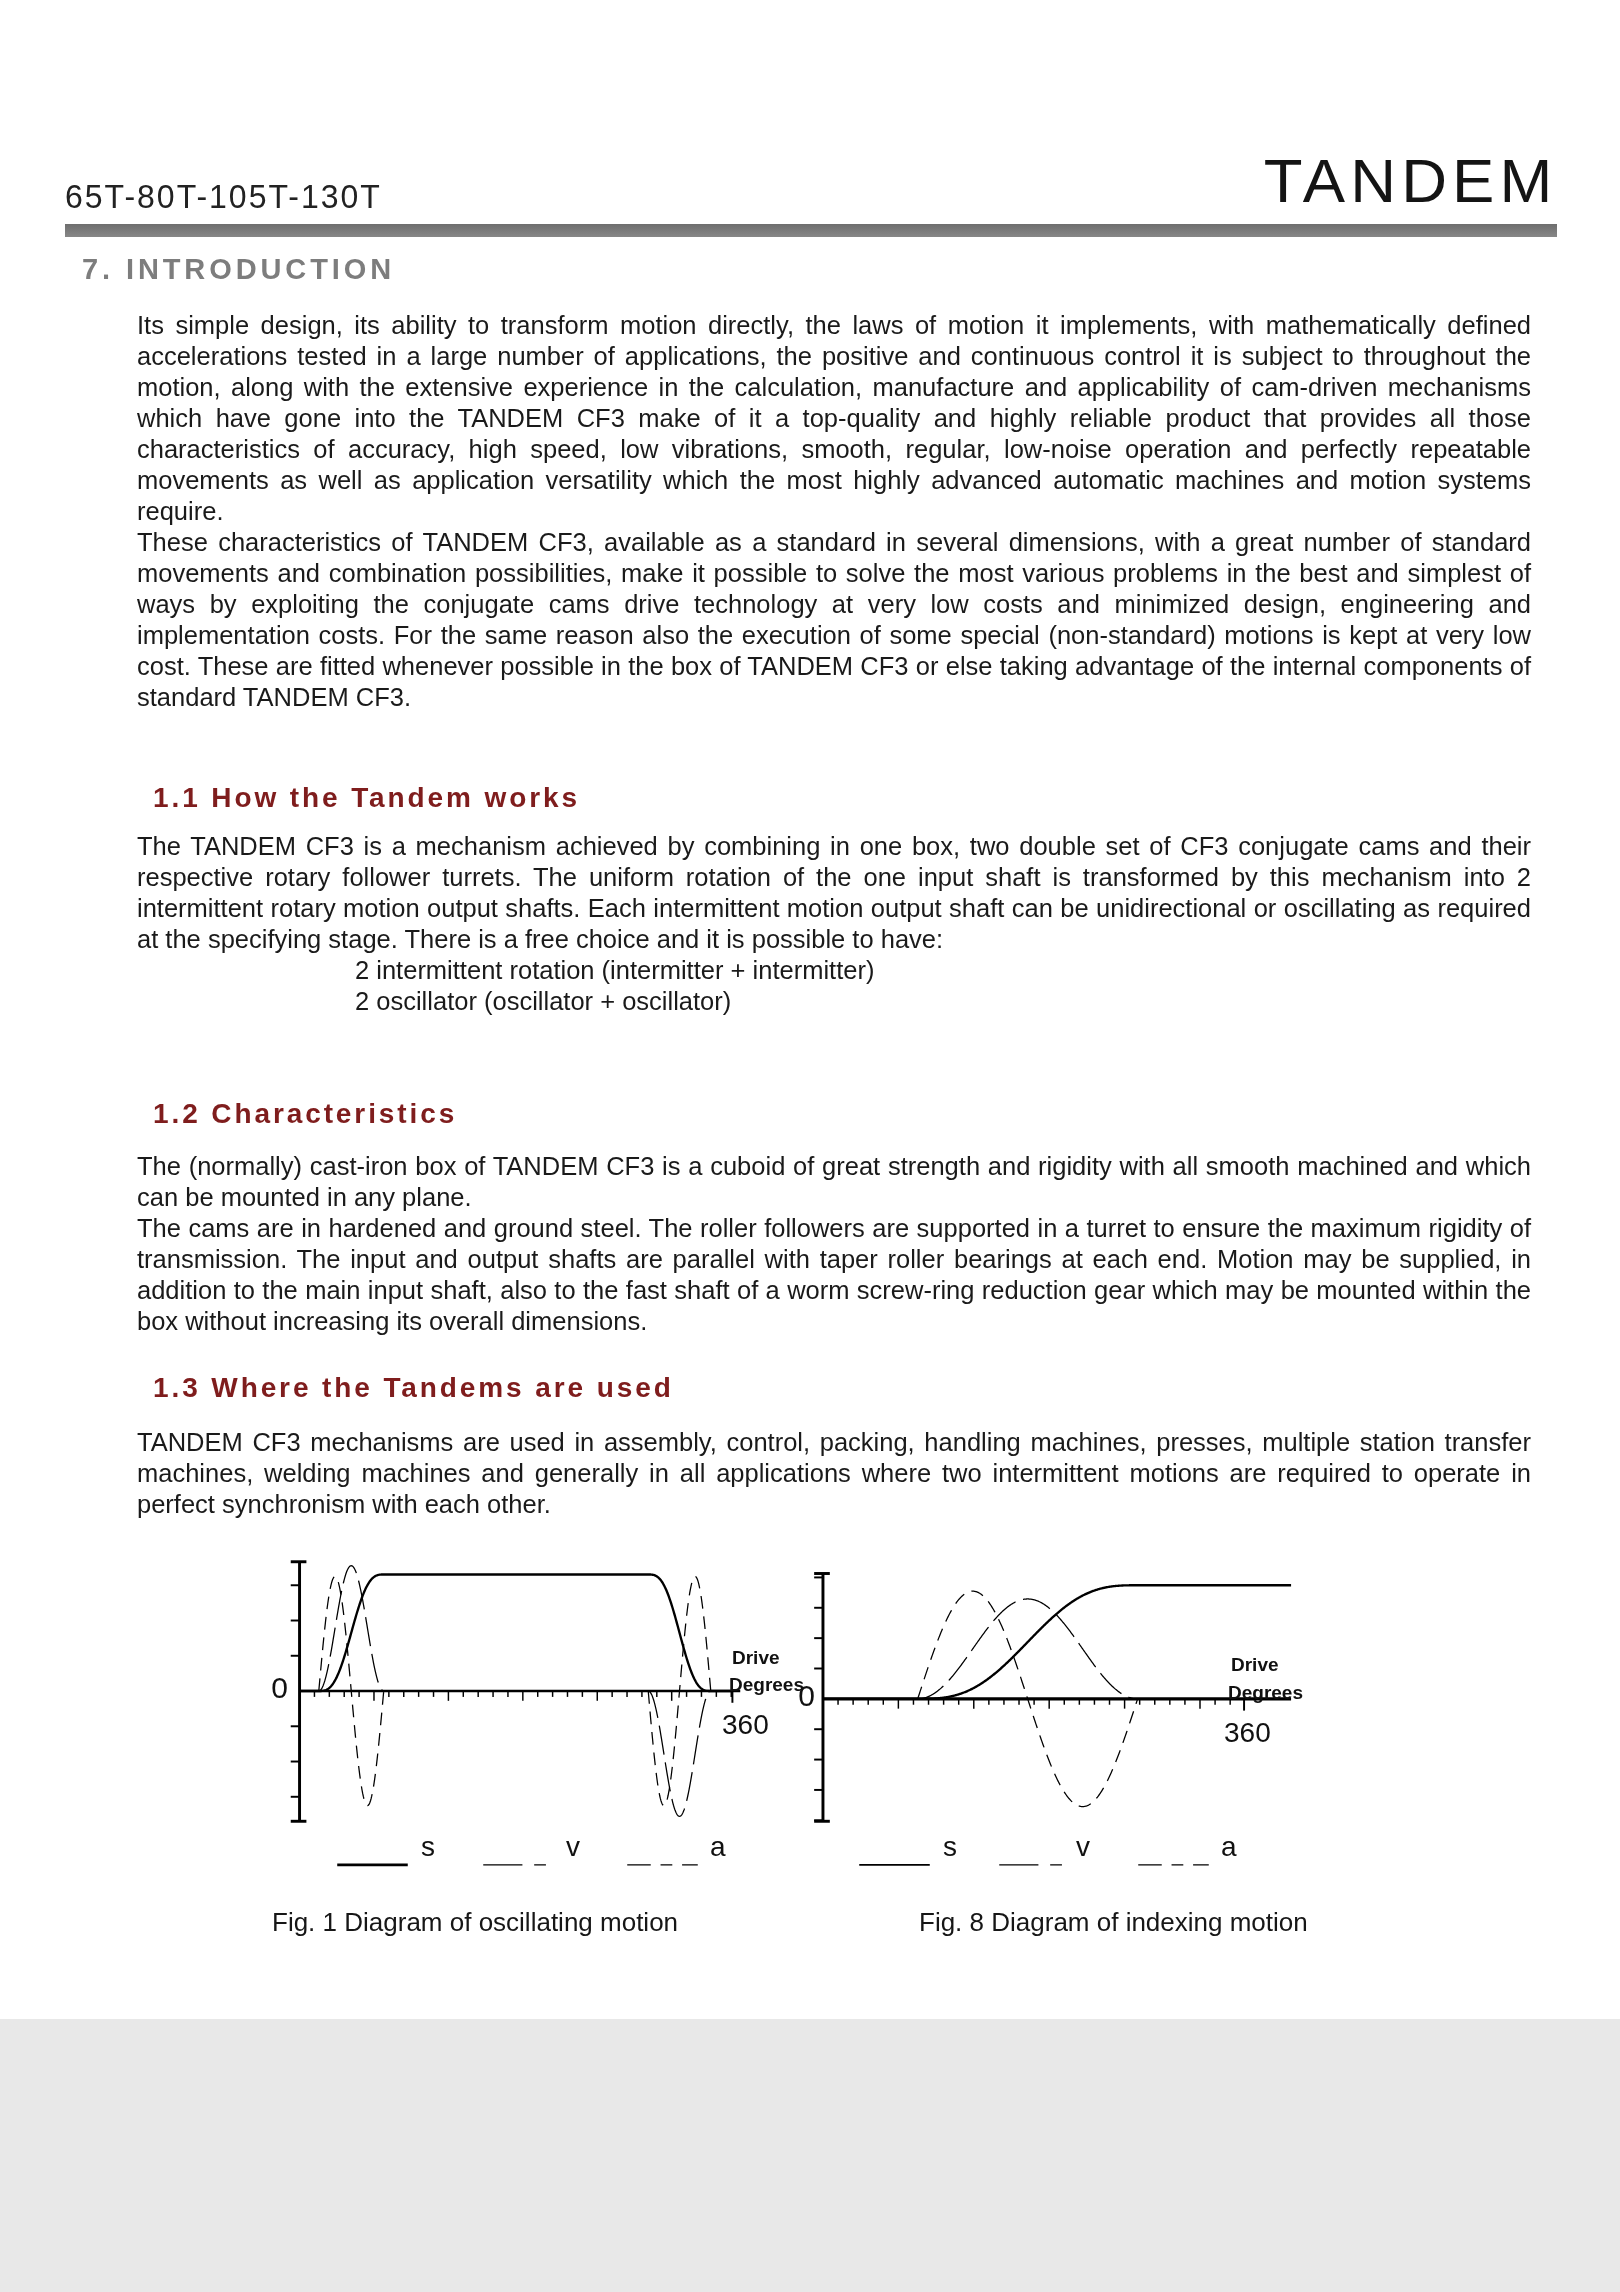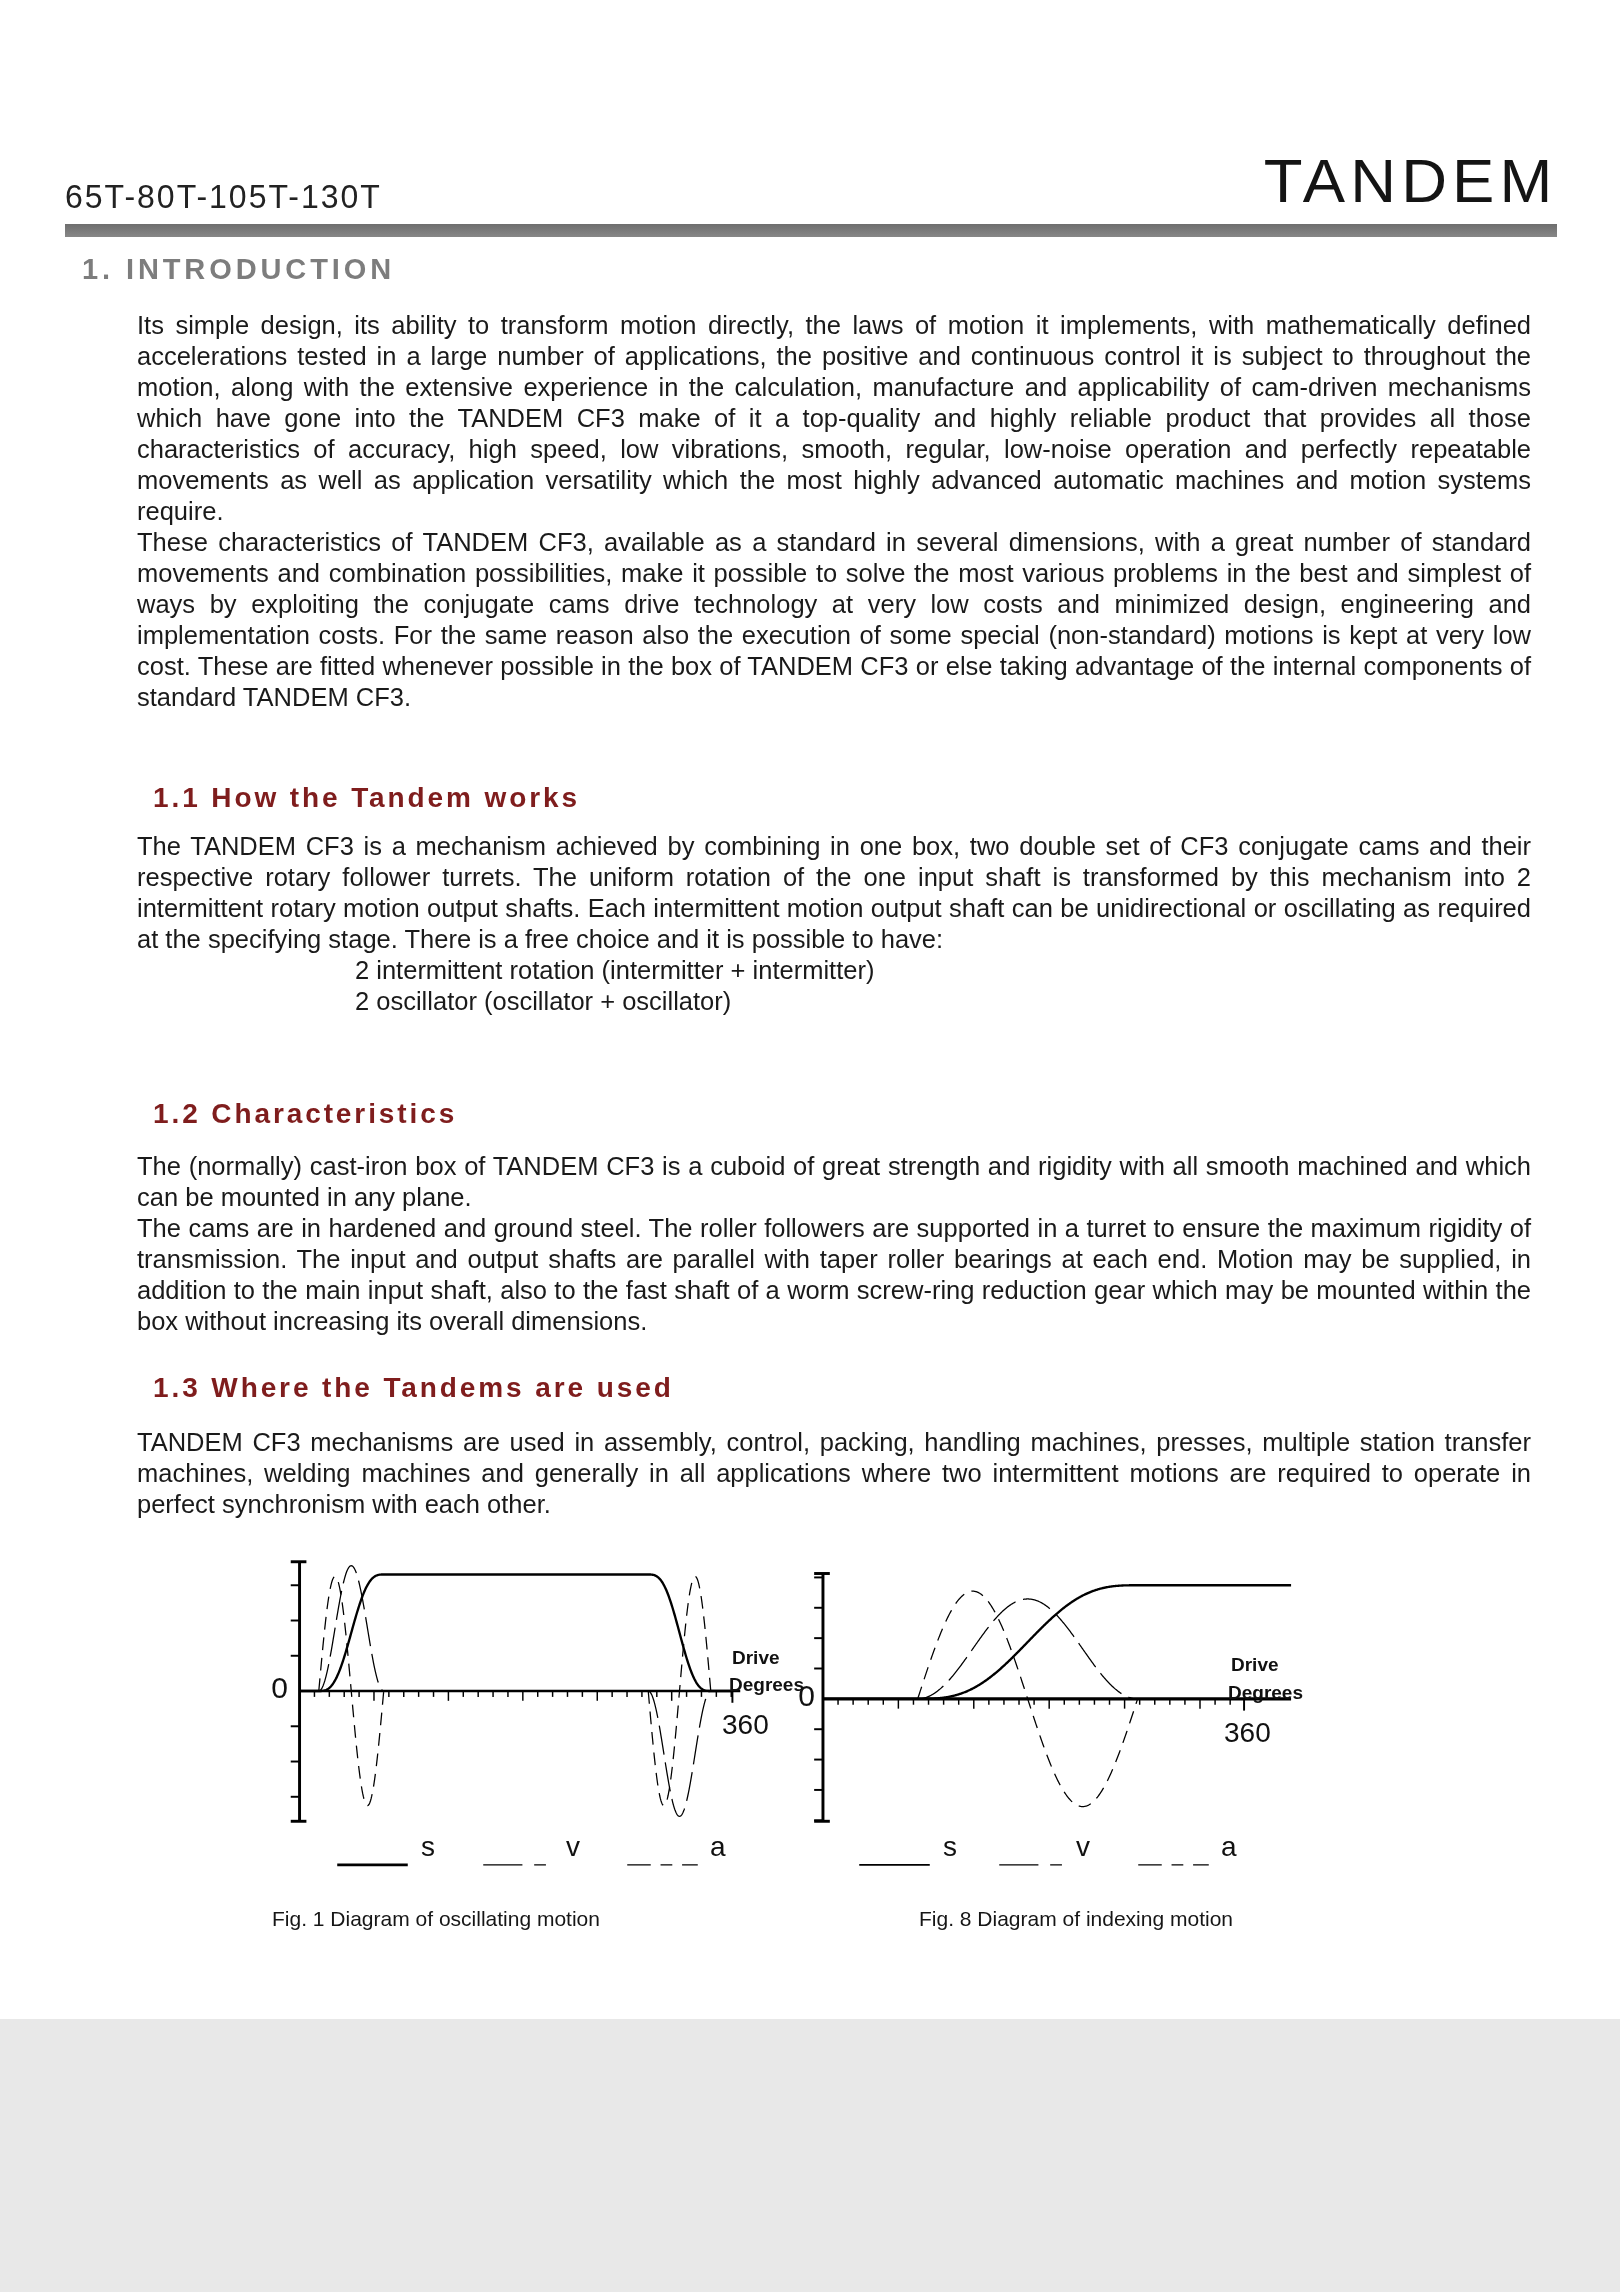--- a/index.html
+++ b/index.html
@@ -39,40 +39,40 @@
   .drv{font-size:19px;font-weight:bold;}
   .d1a{left:732px;top:1647px;} .d1b{left:729px;top:1674px;}
   .d2a{left:1231px;top:1654px;} .d2b{left:1228px;top:1682px;}
   .t360-1{left:722px;top:1709px;} .t360-2{left:1224px;top:1717px;}
   .legsample{position:absolute;width:71px;height:9.8px;top:1860px;}
   .ls1a{left:337px;} .ls1b{left:483px;} .ls1c{left:627px;}
   .ls2a{left:859px;} .ls2b{left:999px;} .ls2c{left:1138px;}
   .leglabel{position:absolute;top:1831px;font-size:28px;color:#111;}
   .ll1a{left:421px;} .ll1b{left:566px;} .ll1c{left:710px;}
   .ll2a{left:943px;} .ll2b{left:1076px;} .ll2c{left:1221px;}
-  .caption{position:absolute;top:1907px;font-size:21px;color:#161616;}
+  .caption{position:absolute;top:1907px;font-size:26px;color:#161616;}
   .cap1{left:272px;} .cap2{left:919px;}
   
   .footer-bar{position:absolute;left:1166px;top:2183px;width:341px;height:43px;
     background:linear-gradient(90deg,#ffffff 0%,#cfcfcf 22%,#9a9a9a 45%,#4e4e4e 72%,#161616 100%);}
   .pagenum{position:absolute;left:1407px;top:2188px;font-size:29px;font-weight:bold;color:#ffffff;}
   .logo{position:absolute;left:1277px;top:2150px;width:106px;height:106px;}
 </style>
 </head>
 <body>
 
 <div class="page">
 
   <div class="header-row">
     <span class="model">65T-80T-105T-130T</span>
     <span class="brand">TANDEM</span>
   </div>
   <div class="header-bar"></div>
 
-  <h1 class="h-main">1. INTRODUCTION</h1>
+  <h1 class="h-main">7. INTRODUCTION</h1>
   <div class="block b-intro">
     <p>Its simple design, its ability to transform motion directly, the laws of motion it implements, with mathematically defined accelerations tested in a large number of applications, the positive and continuous control it is subject to throughout the motion, along with the extensive experience in the calculation, manufacture and applicability of cam-driven mechanisms which have gone into the TANDEM CF3 make of it a top-quality and highly reliable product that provides all those characteristics of accuracy, high speed, low vibrations, smooth, regular, low-noise operation and perfectly repeatable movements as well as application versatility which the most highly advanced automatic machines and motion systems require.</p>
     <p>These characteristics of TANDEM CF3, available as a standard in several dimensions, with a great number of standard movements and combination possibilities, make it possible to solve the most various problems in the best and simplest of ways by exploiting the conjugate cams drive technology at very low costs and minimized design, engineering and implementation costs. For the same reason also the execution of some special (non-standard) motions is kept at very low cost. These are fitted whenever possible in the box of TANDEM CF3 or else taking advantage of the internal components of standard TANDEM CF3.</p>
   </div>
 
   <h2 class="h-sub h-11">1.1 How the Tandem works</h2>
   <div class="block b-11">
     <p>The TANDEM CF3 is a mechanism achieved by combining in one box, two double set of CF3 conjugate cams and their respective rotary follower turrets. The uniform rotation of the one input shaft is transformed by this mechanism into 2 intermittent rotary motion output shafts. Each intermittent motion output shaft can be unidirectional or oscillating as required at the specifying stage. There is a free choice and it is possible to have:</p>
     <div class="options">
       <div>2 intermittent rotation (intermitter + intermitter)</div>

